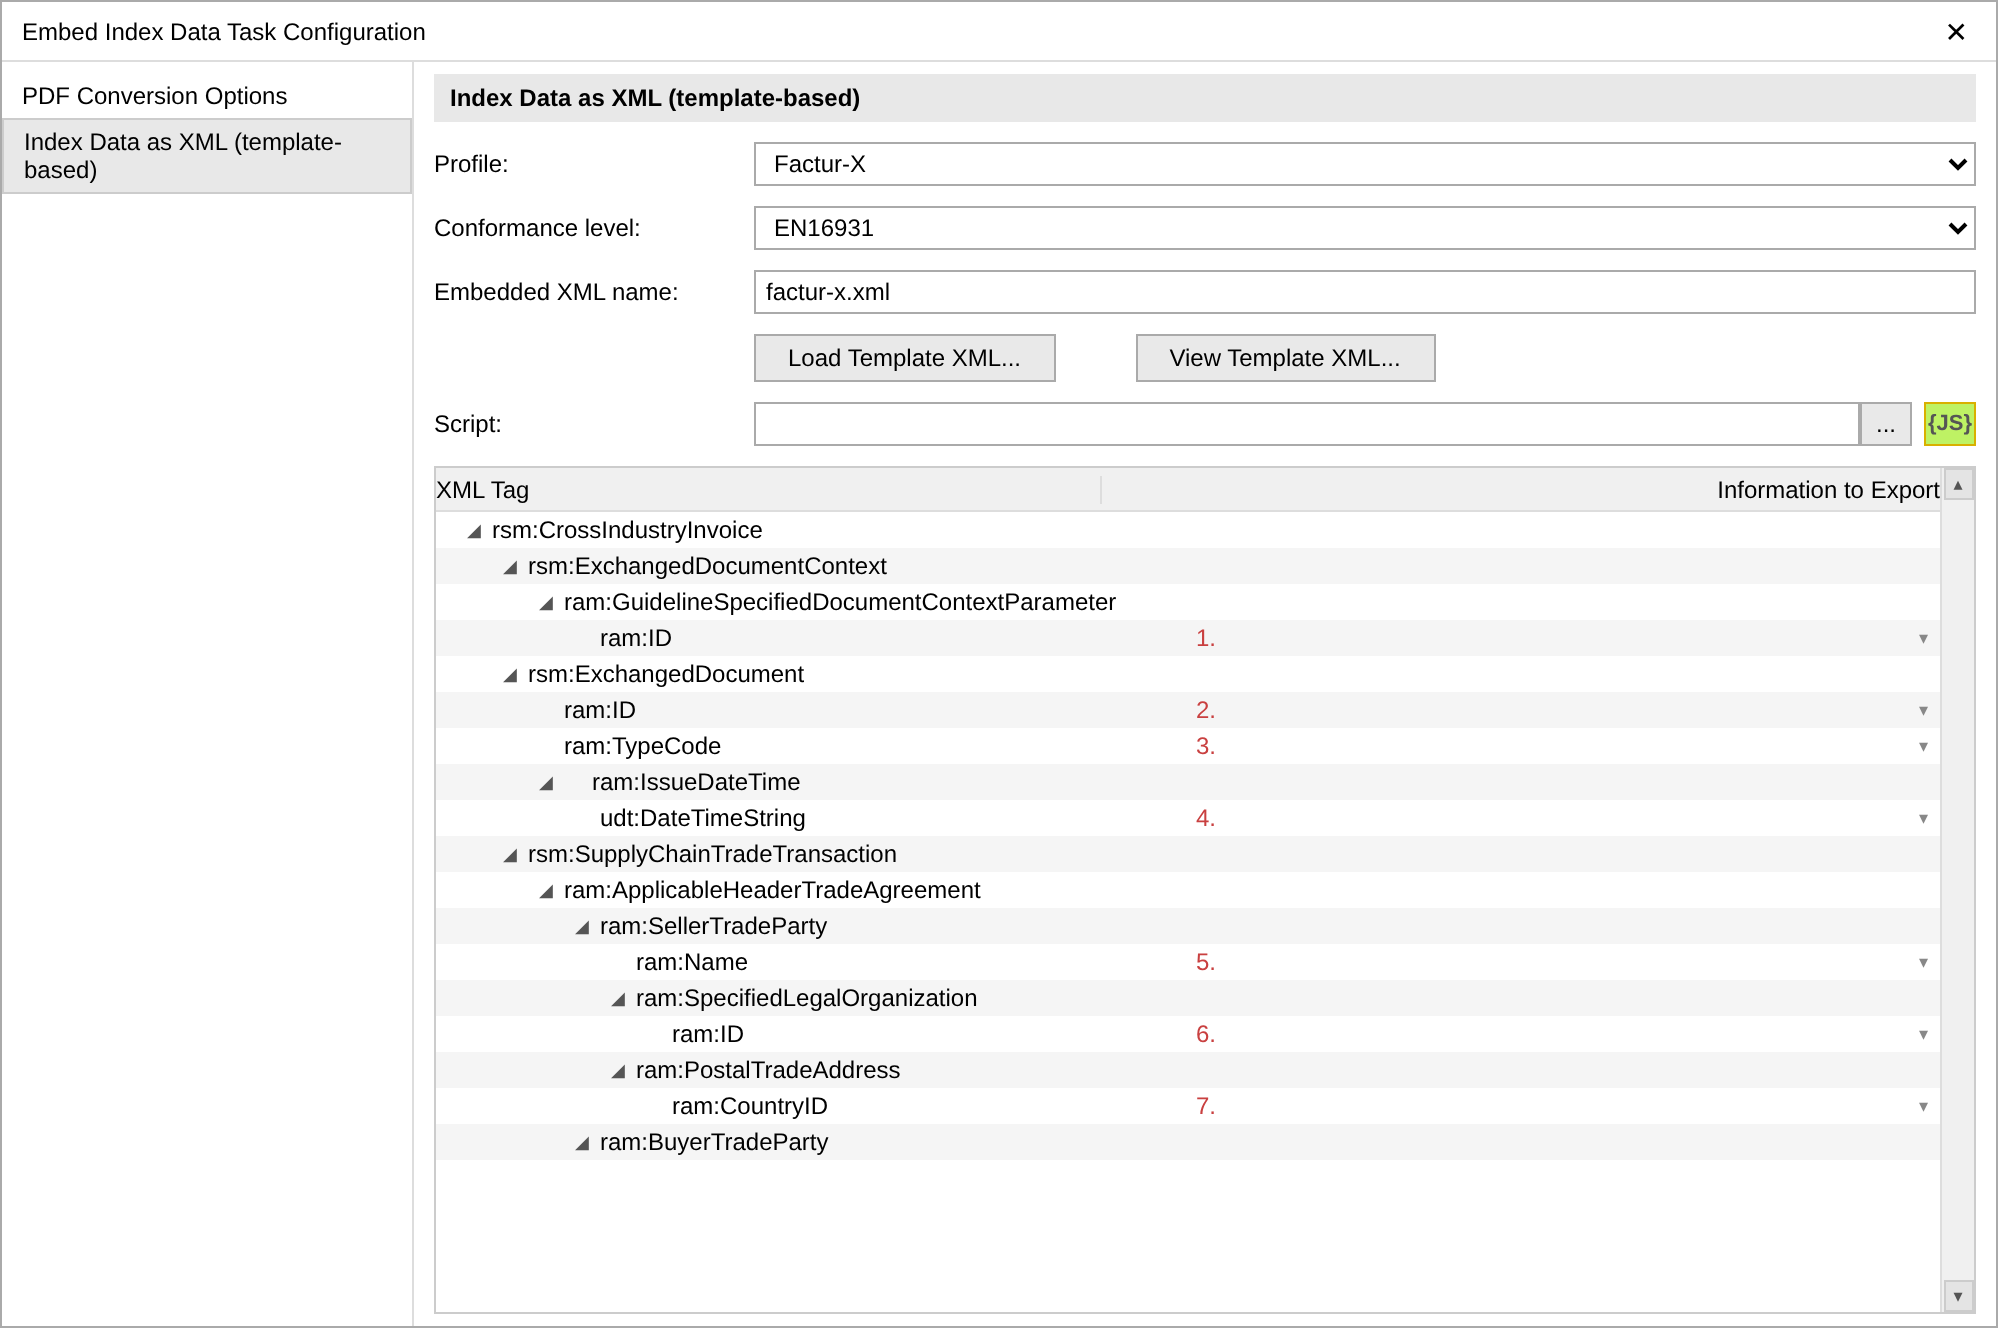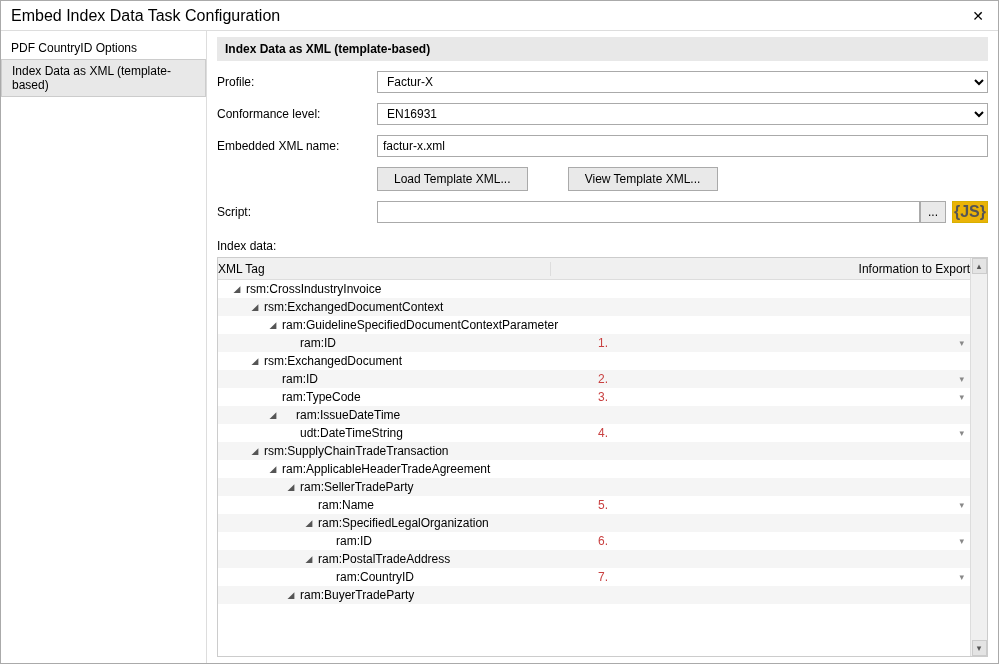--- a/index.html
+++ b/index.html
@@ -21,21 +21,21 @@
     background: #fff;
   }
   .titlebar {
     height: 30px;
     display: flex;
     align-items: center;
     justify-content: space-between;
     padding: 0 8px 0 10px;
     border-bottom: 1px solid #ddd;
   }
-  .titlebar .title { font-size: 16px; }
+  .titlebar .title { font-size: 12px; }
   .close-x { font-size: 14px; font-family: Arial; cursor: pointer; padding: 0 6px; }
   .body {
     flex: 1;
     display: flex;
     overflow: hidden;
   }
   .sidebar {
     width: 206px;
     border-right: 1px solid #ddd;
     background: #fff;
@@ -98,24 +98,24 @@
     cursor: pointer;
     min-width: 150px;
   }
   .btn-small {
     height: 22px; min-width: 26px; padding: 0 6px;
     border: 1px solid #aaa; background: #e9e9e9; cursor: pointer;
     font-size: 12px;
   }
   .js-badge {
     display:inline-flex; align-items:center; justify-content:center;
-    width: 36px; height: 22px;
+    width: 26px; height: 22px;
     border: 1px solid #d8b000;
-    background: #eab308;
-    color: #555; font-size: 16px; font-weight: bold;
+    background: #bef264;
+    color: #555; font-size: 11px; font-weight: bold;
     margin-left: 6px;
   }
   .script-input-wrap { flex:1; display:flex; }
   .script-input-wrap input { flex:1; }
   .index-label { font-size:12px; margin: 6px 0 4px 0; }
   .grid {
     flex: 1;
     border: 1px solid #ccc;
     display: flex;
     overflow: hidden;
@@ -172,21 +172,21 @@
 
   <div class="titlebar">
     <span class="title">Embed Index Data Task Configuration</span>
     <span class="close-x">✕</span>
   </div>
 
   <div class="body">
 
     <div class="sidebar">
       <div class="sidebar-item">
-        <span>PDF CountryID Options</span>
+        <span>PDF Conversion Options</span>
       </div>
       <div class="sidebar-item active">
         <span>Index Data as XML (template-based)</span>
       </div>
     </div>
 
     <div class="main">
 
       <div class="section-header">Index Data as XML (template-based)</div>
 
@@ -227,21 +227,20 @@
         <div class="label">Script:</div>
         <div class="field" style="gap:0;">
           <div class="script-input-wrap">
             <input type="text" value="" style="">
             <button class="btn-small">...</button>
           </div>
           <span class="js-badge">{JS}</span>
         </div>
       </div>
 
-      <div class="index-label">Index data:</div>
 
       <div class="grid">
         <div class="grid-body">
           <div class="grid-head">
             <div class="col1">XML Tag</div>
             <div class="col2">Information to Export</div>
           </div>
           <div class="grid-rows" id="grid-rows">
               <div class="row">
                 <div class="c1" style="padding-left: 14px;">

